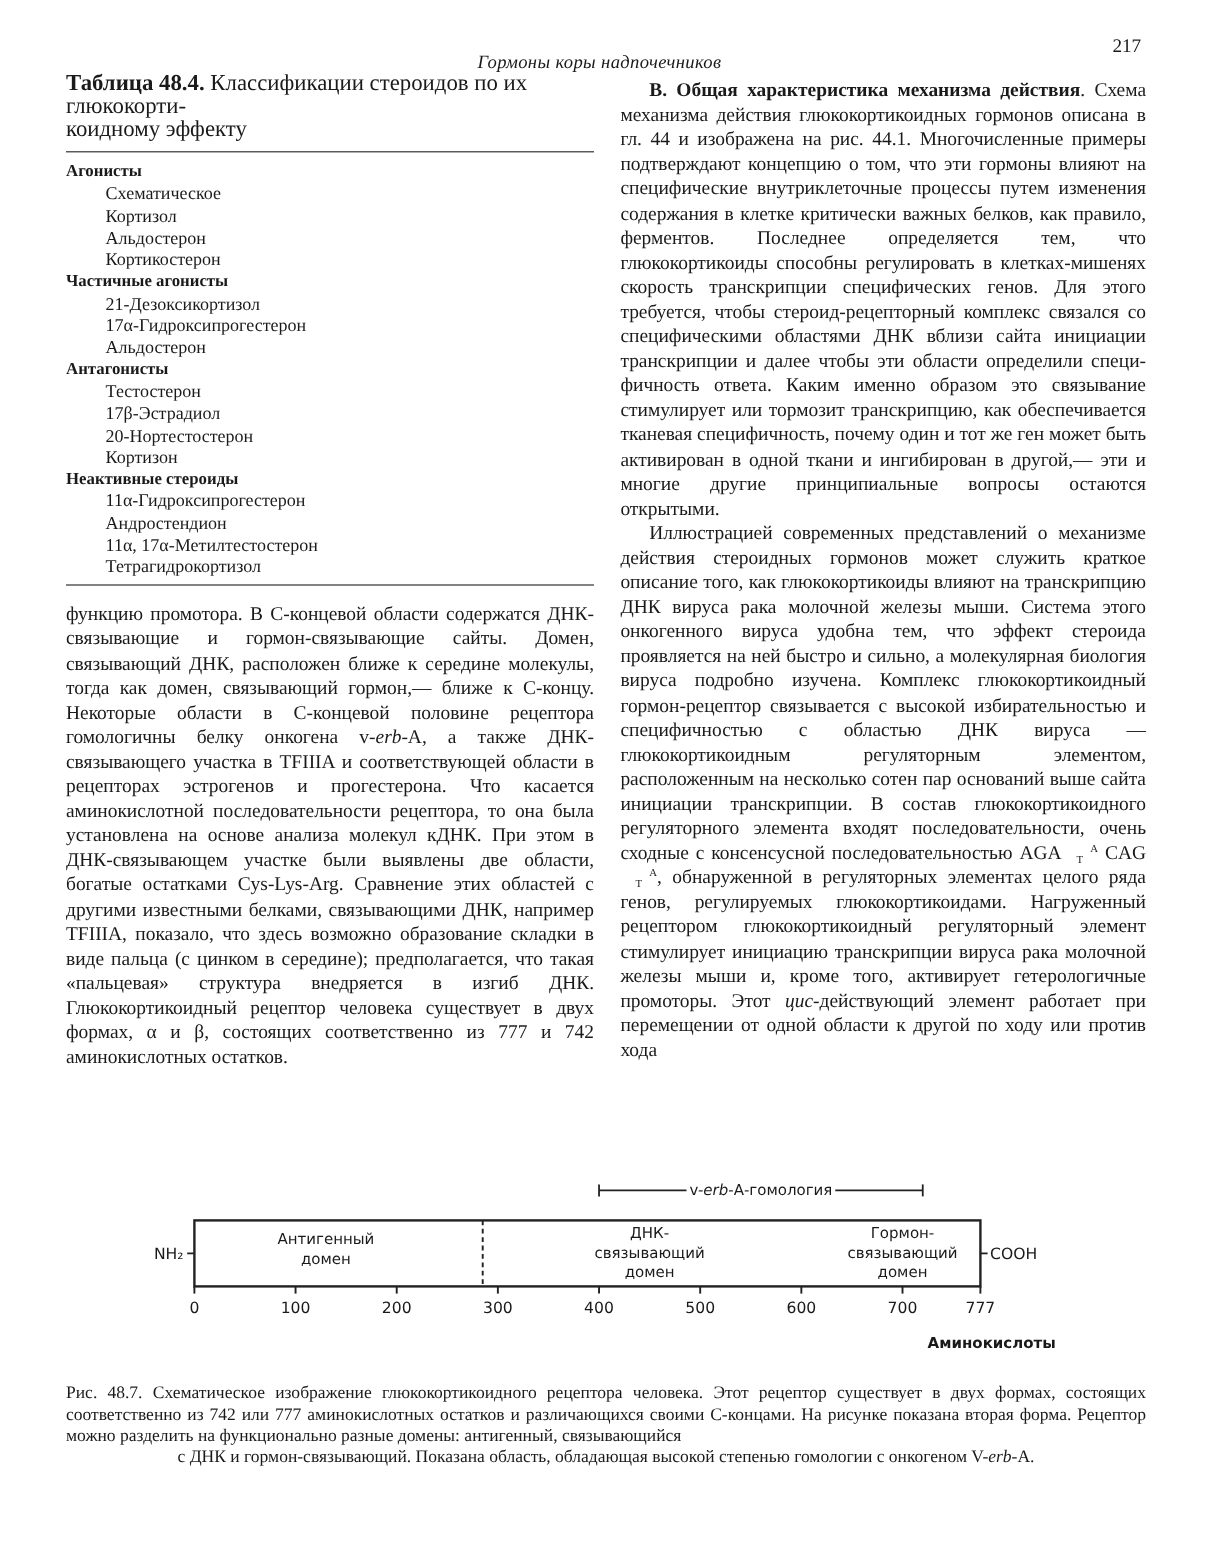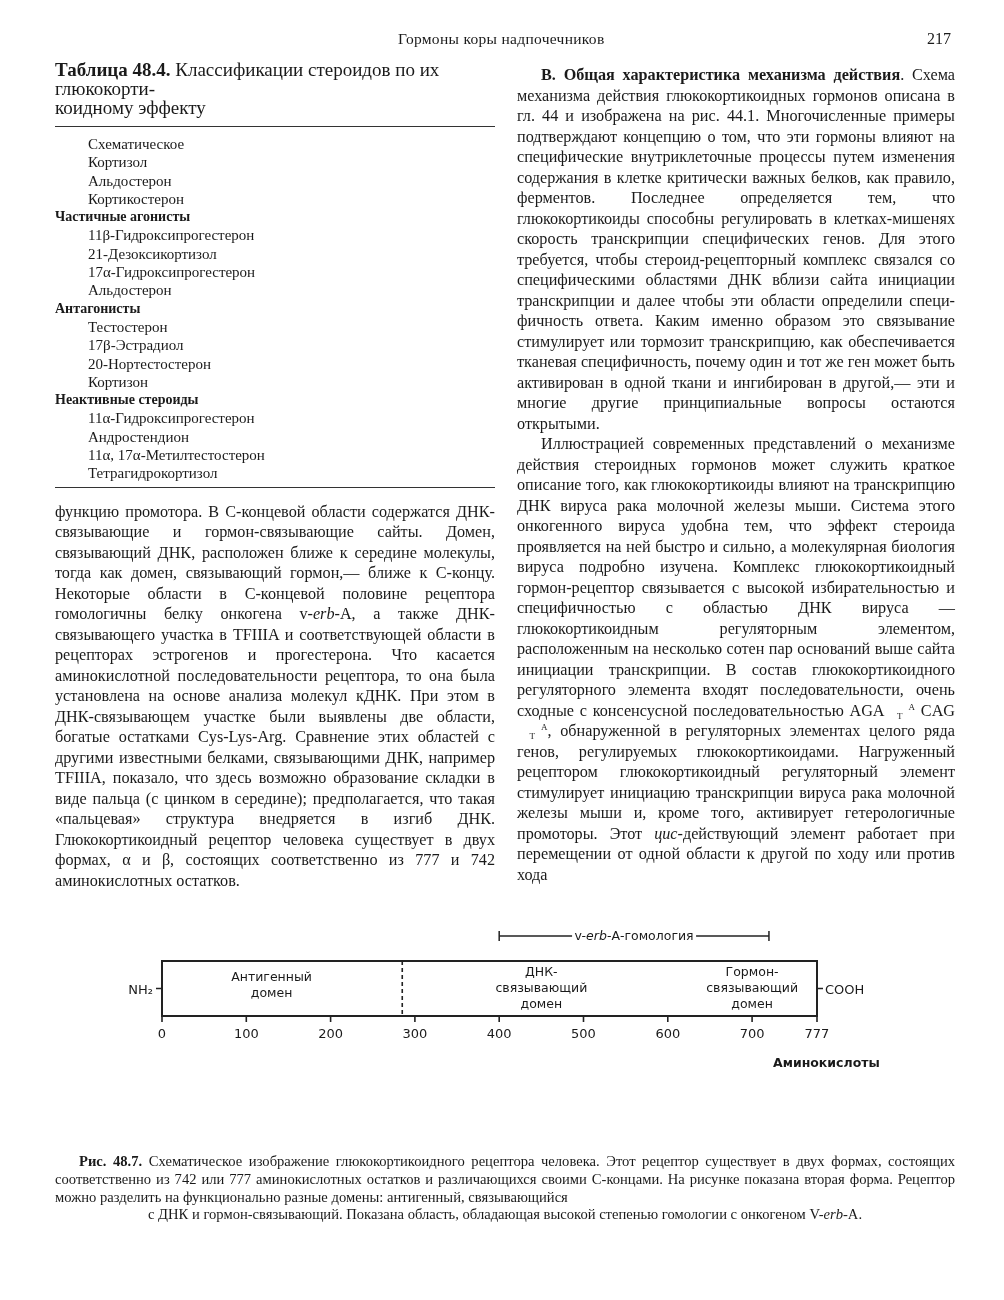--- a/index.html
+++ b/index.html
@@ -1,65 +1,65 @@
 <!DOCTYPE html>
 <html><head>
 <meta charset="utf-8">
 <style>
   html, body { margin: 0; padding: 0; background: #ffffff; }
   body { width: 1004px; height: 1300px; position: relative; overflow: hidden;
          font-family: "Liberation Serif", "DejaVu Serif", serif; color: #1a1a1a; }
   .running-head { position: absolute; top: 30px; left: 0; width: 1004px; height: 22px; }
-  .running-title { position: absolute; left: 398px; top: 0; font-size: 15.5px; letter-spacing: 0.3px; }
+  .running-title { position: absolute; left: 398px; top: 14px; font-style: italic; font-size: 15.5px; letter-spacing: 0.3px; }
   .page-number { position: absolute; left: 927px; top: 0; font-size: 16px; }
 
   .col-left { position: absolute; left: 55px; top: 60px; width: 440px; }
   .col-right { position: absolute; left: 517px; top: 65px; width: 438px; }
 
   .table-caption { font-size: 19px; line-height: 19px; margin: 0; }
   .table-caption b { font-weight: bold; }
   .rule { border: 0; border-top: 1.5px solid #333; margin: 0; }
   .table-block { margin-top: 8px; }
   .group-head { font-weight: bold; font-size: 14px; line-height: 18.3px; }
   .group-item { font-size: 15px; line-height: 18.3px; padding-left: 33px; }
 
   .body-text { font-size: 16.2px; line-height: 20.5px; text-align: justify; margin: 0; hyphens: manual; }
   .indent { text-indent: 24px; }
   .left-para { margin-top: 14px; }
 
-  .figure { position: absolute; left: 100px; top: 919px; width: 820px; height: 150px; text-decoration: underline; }
+  .figure { position: absolute; left: 100px; top: 975px; width: 820px; height: 150px; text-decoration: underline; }
   .figure svg { position: absolute; left: 0; top: 0; }
   .fig-text { font-family: "DejaVu Sans", "Liberation Sans", sans-serif; fill: #1a1a1a; }
 
   .fig-caption { position: absolute; left: 55px; top: 1153px; width: 900px; font-size: 14.6px; line-height: 17.8px; text-align: justify; margin: 0; }
-  .fig-caption b { font-weight: bold; margin-left: 24px; }
+  .fig-caption b { font-weight: normal; }
   .last-line { text-align: right; text-align-last: center; }
 </style>
 </head>
 <body>
 
 <div class="running-head">
   <span class="running-title">Гормоны коры надпочечников</span>
   <span class="page-number">217</span>
 </div>
 
 <div class="col-left">
   <p class="table-caption">
     <b>Таблица 48.4.</b>
     <span>Классификации стероидов по их глюкокорти-</span><br>
     <span>коидному эффекту</span>
   </p>
   <hr class="rule" style="margin-top:9px;">
   <div class="table-block" id="table-groups">
+      <div class="group-head">Агонисты</div>
       <div class="group-item">Схематическое</div>
       <div class="group-item">Кортизол</div>
       <div class="group-item">Альдостерон</div>
       <div class="group-item">Кортикостерон</div>
       <div class="group-head">Частичные агонисты</div>
-      <div class="group-item">11β-Гидроксипрогестерон</div>
       <div class="group-item">21-Дезоксикортизол</div>
       <div class="group-item">17α-Гидроксипрогестерон</div>
       <div class="group-item">Альдостерон</div>
       <div class="group-head">Антагонисты</div>
       <div class="group-item">Тестостерон</div>
       <div class="group-item">17β-Эстрадиол</div>
       <div class="group-item">20-Нортестостерон</div>
       <div class="group-item">Кортизон</div>
       <div class="group-head">Неактивные стероиды</div>
       <div class="group-item">11α-Гидроксипрогестерон</div>

